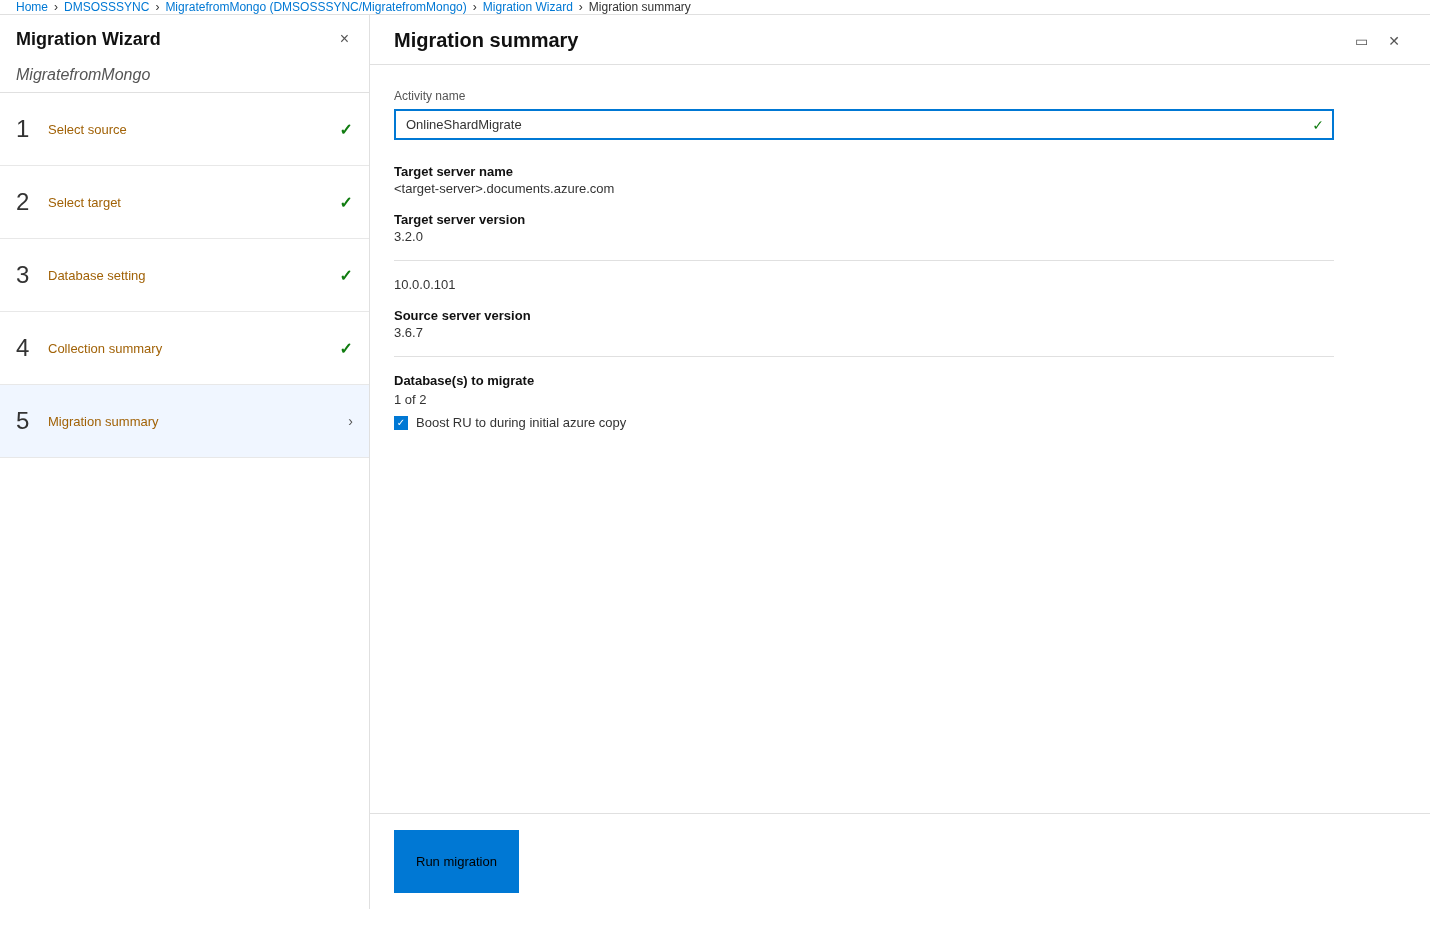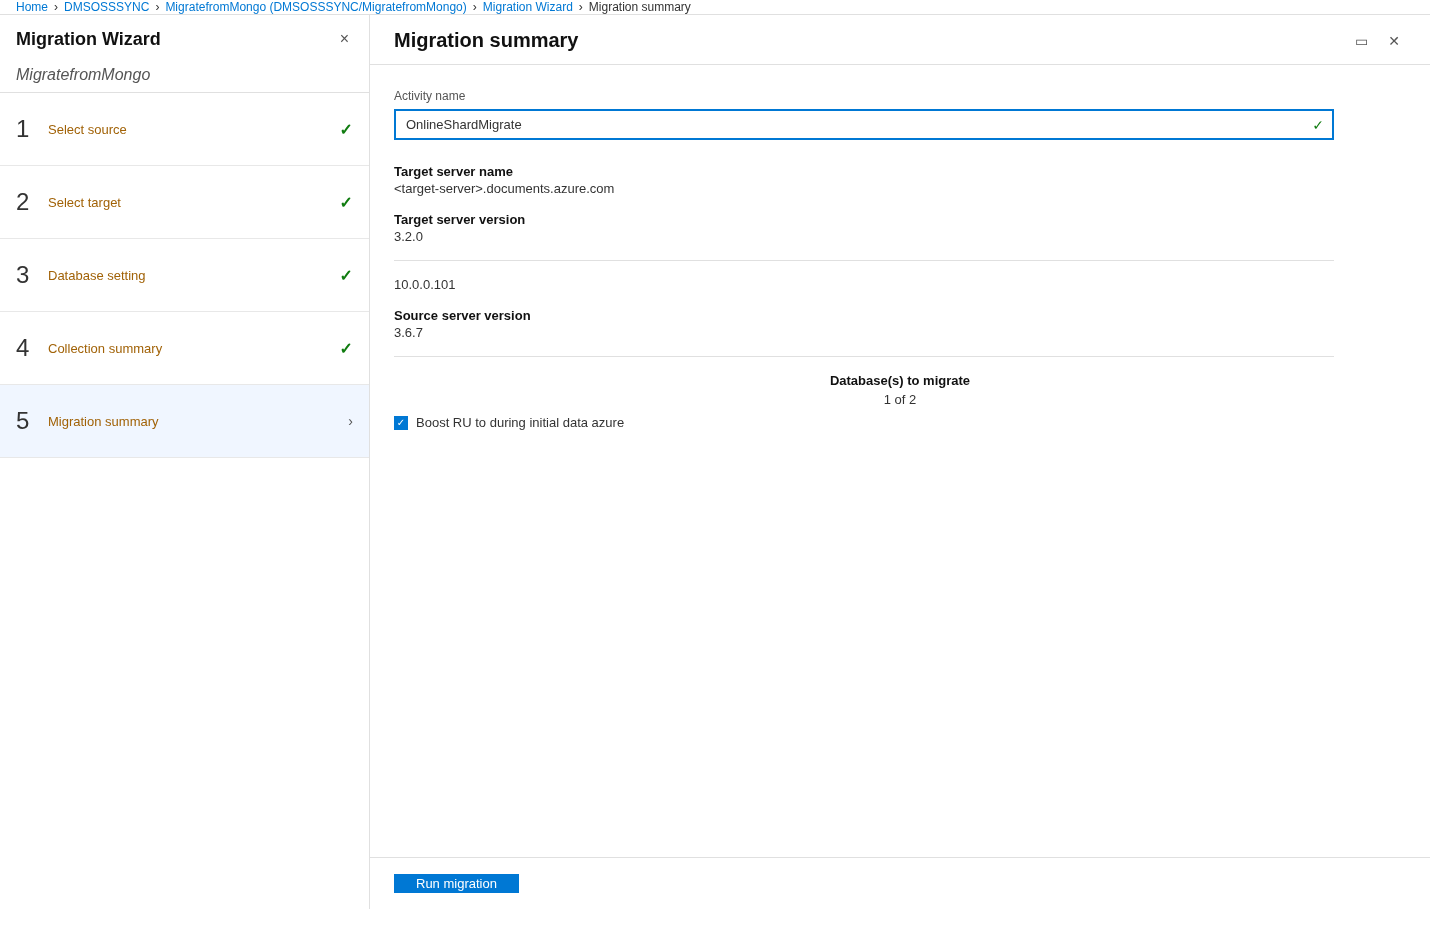--- a/index.html
+++ b/index.html
@@ -187,21 +187,20 @@
       color: #333;
       margin-bottom: 0;
     }
 
     .info-row {
       margin-bottom: 16px;
     }
 
     .databases-section {
       margin-top: 4px;
-      text-align: center;
     }
 
     .databases-title {
       font-weight: 600;
       font-size: 13px;
       color: #111;
       margin-bottom: 4px;
     }
 
     .databases-count {
@@ -232,23 +231,23 @@
     }
 
     .content-footer {
       padding: 16px 24px;
       border-top: 1px solid #e0e0e0;
       background: #fff;
     }
 
     .run-btn {
       background: #0078d4;
-      color: #ffffff;
+      color: #000000;
       border: none;
-      padding: 2px 22px;
+      padding: 24px 22px;
       font-size: 13px;
       cursor: pointer;
       font-weight: 500;
     }
 
     .separator {
       border: none;
       border-top: 1px solid #e0e0e0;
       margin: 16px 0;
       max-width: 940px;
@@ -354,21 +353,21 @@
         <div class="info-section-value">3.6.7</div>
       </div>
 
       <hr class="separator">
 
       <div class="databases-section">
         <div class="databases-title">Database(s) to migrate</div>
         <div class="databases-count">1 of 2</div>
         <div class="checkbox-row">
           <div class="checkbox-boost">✓</div>
-          <span>Boost RU to during initial data azure</span>
+          <span>Boost RU to during initial azure copy</span>
         </div>
       </div>
 
     </div>
 
     <div class="content-footer">
       <button class="run-btn">Run migration</button>
     </div>
 
   </div>

